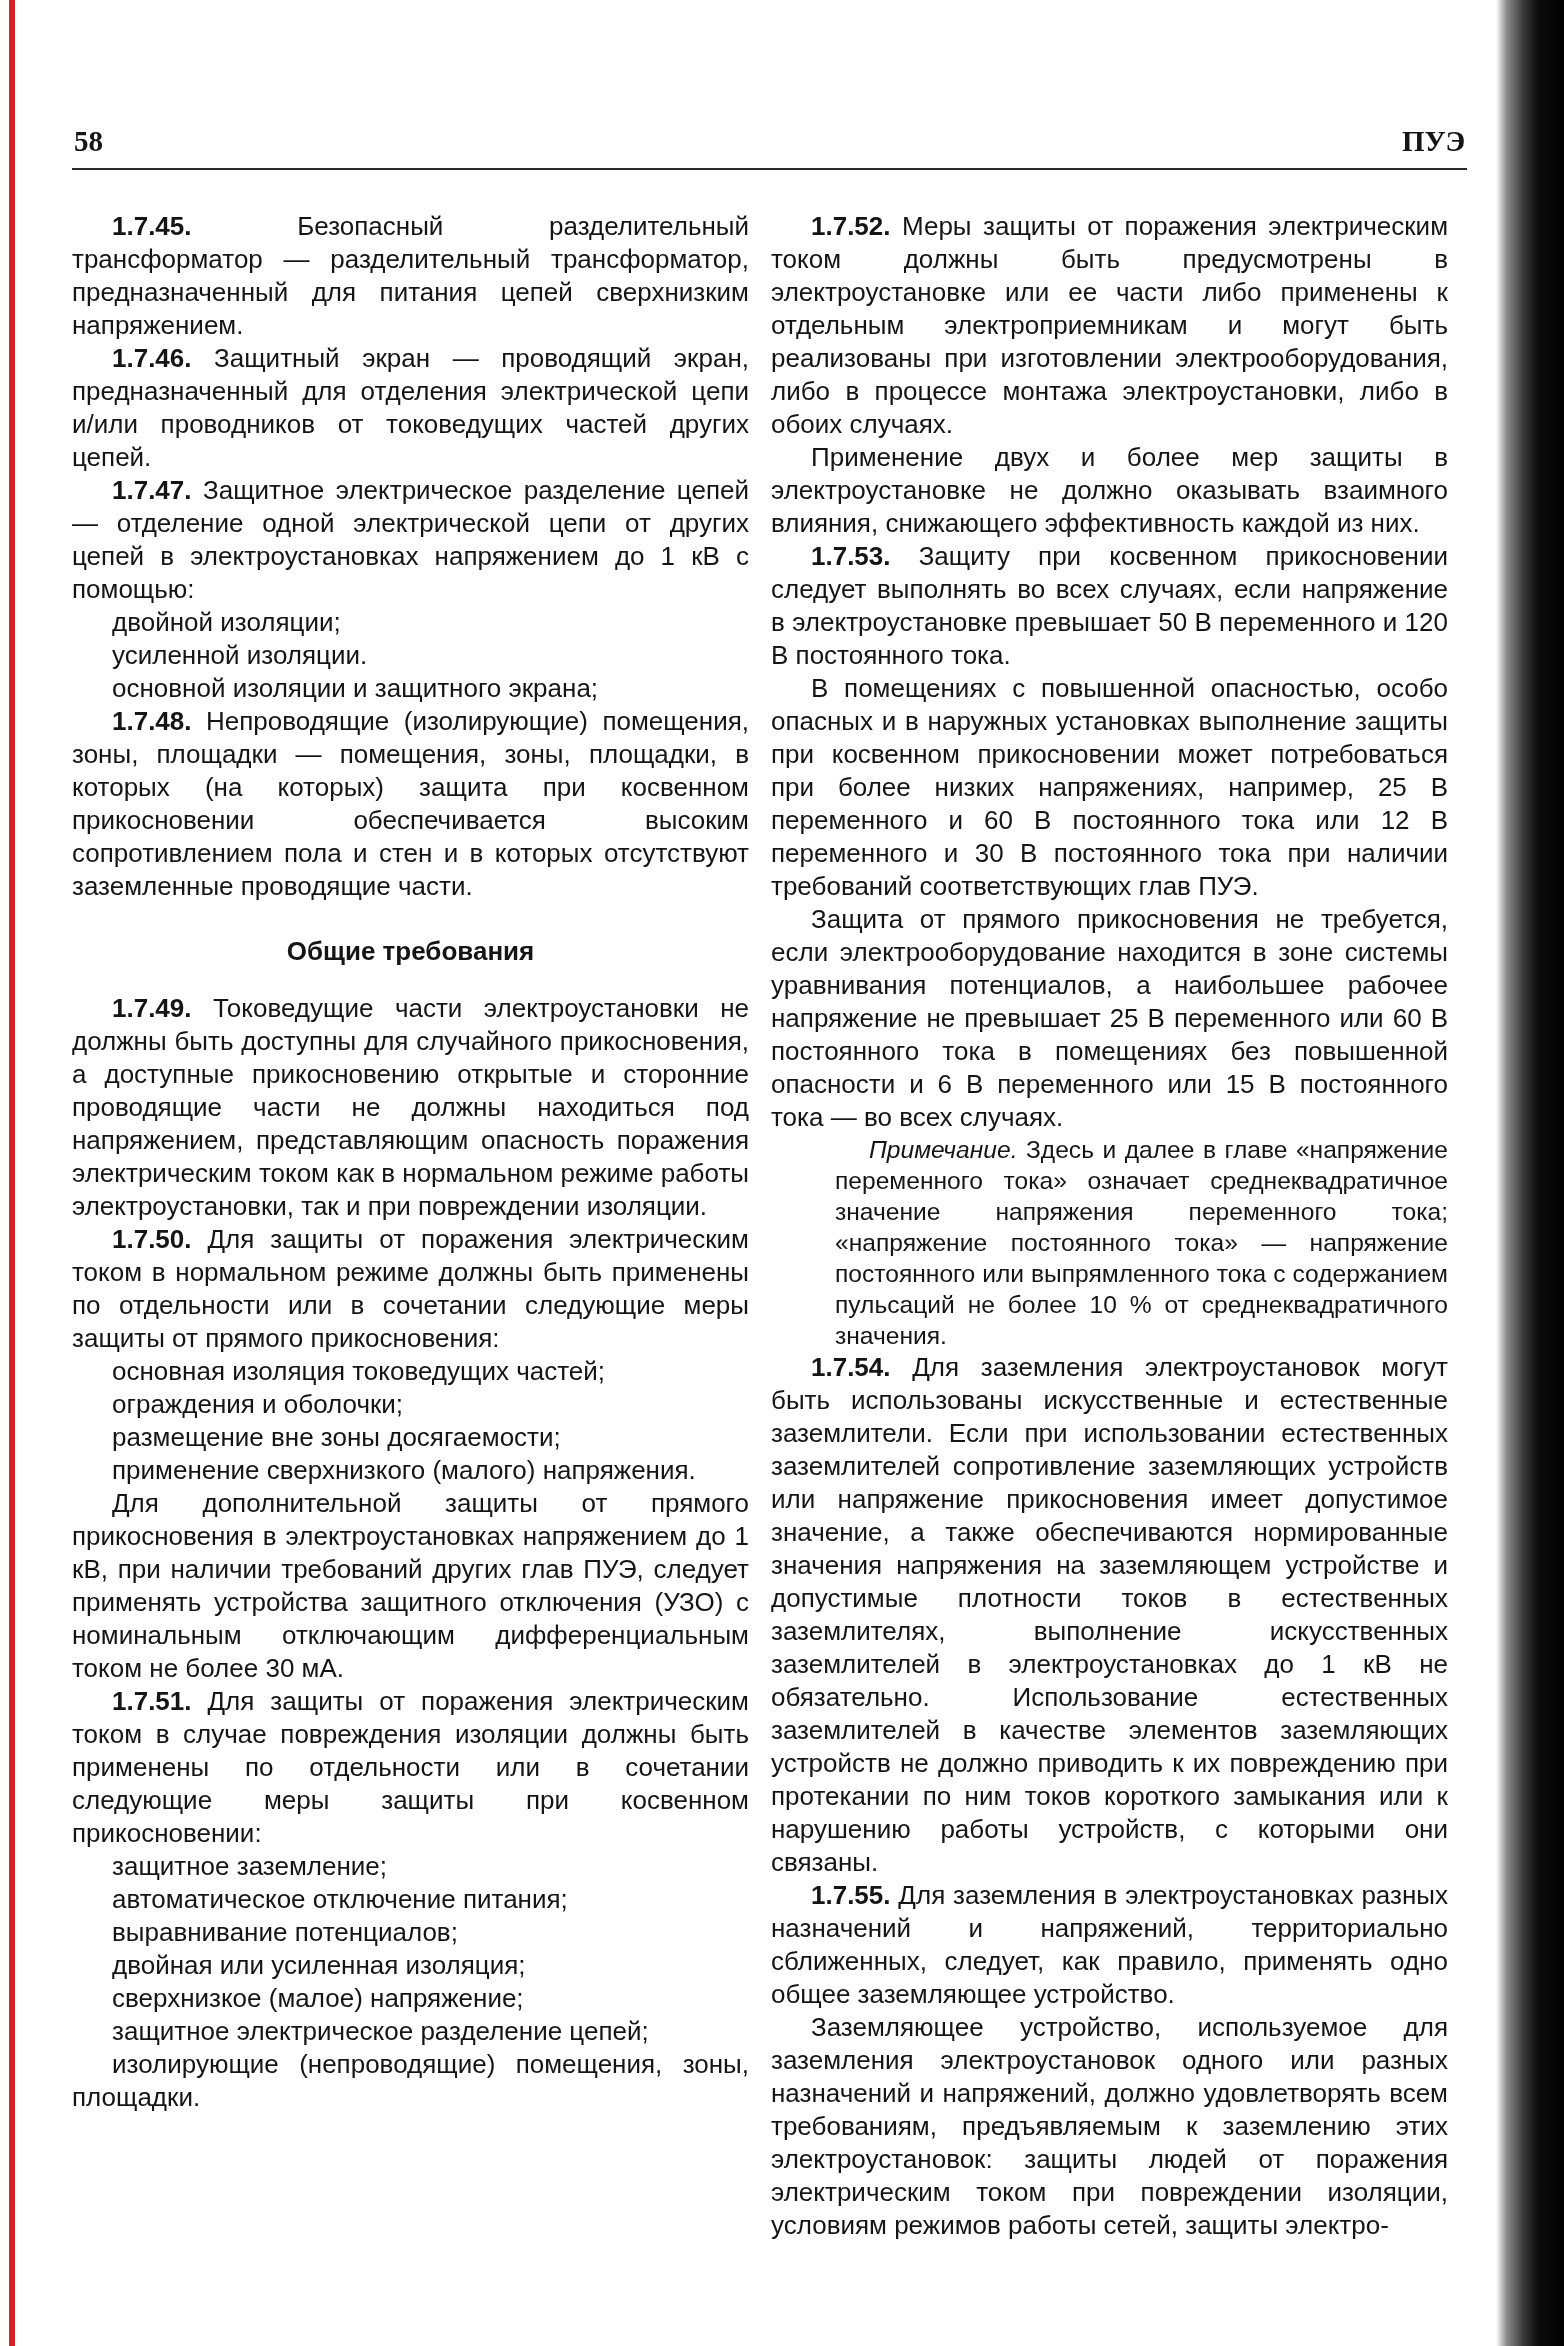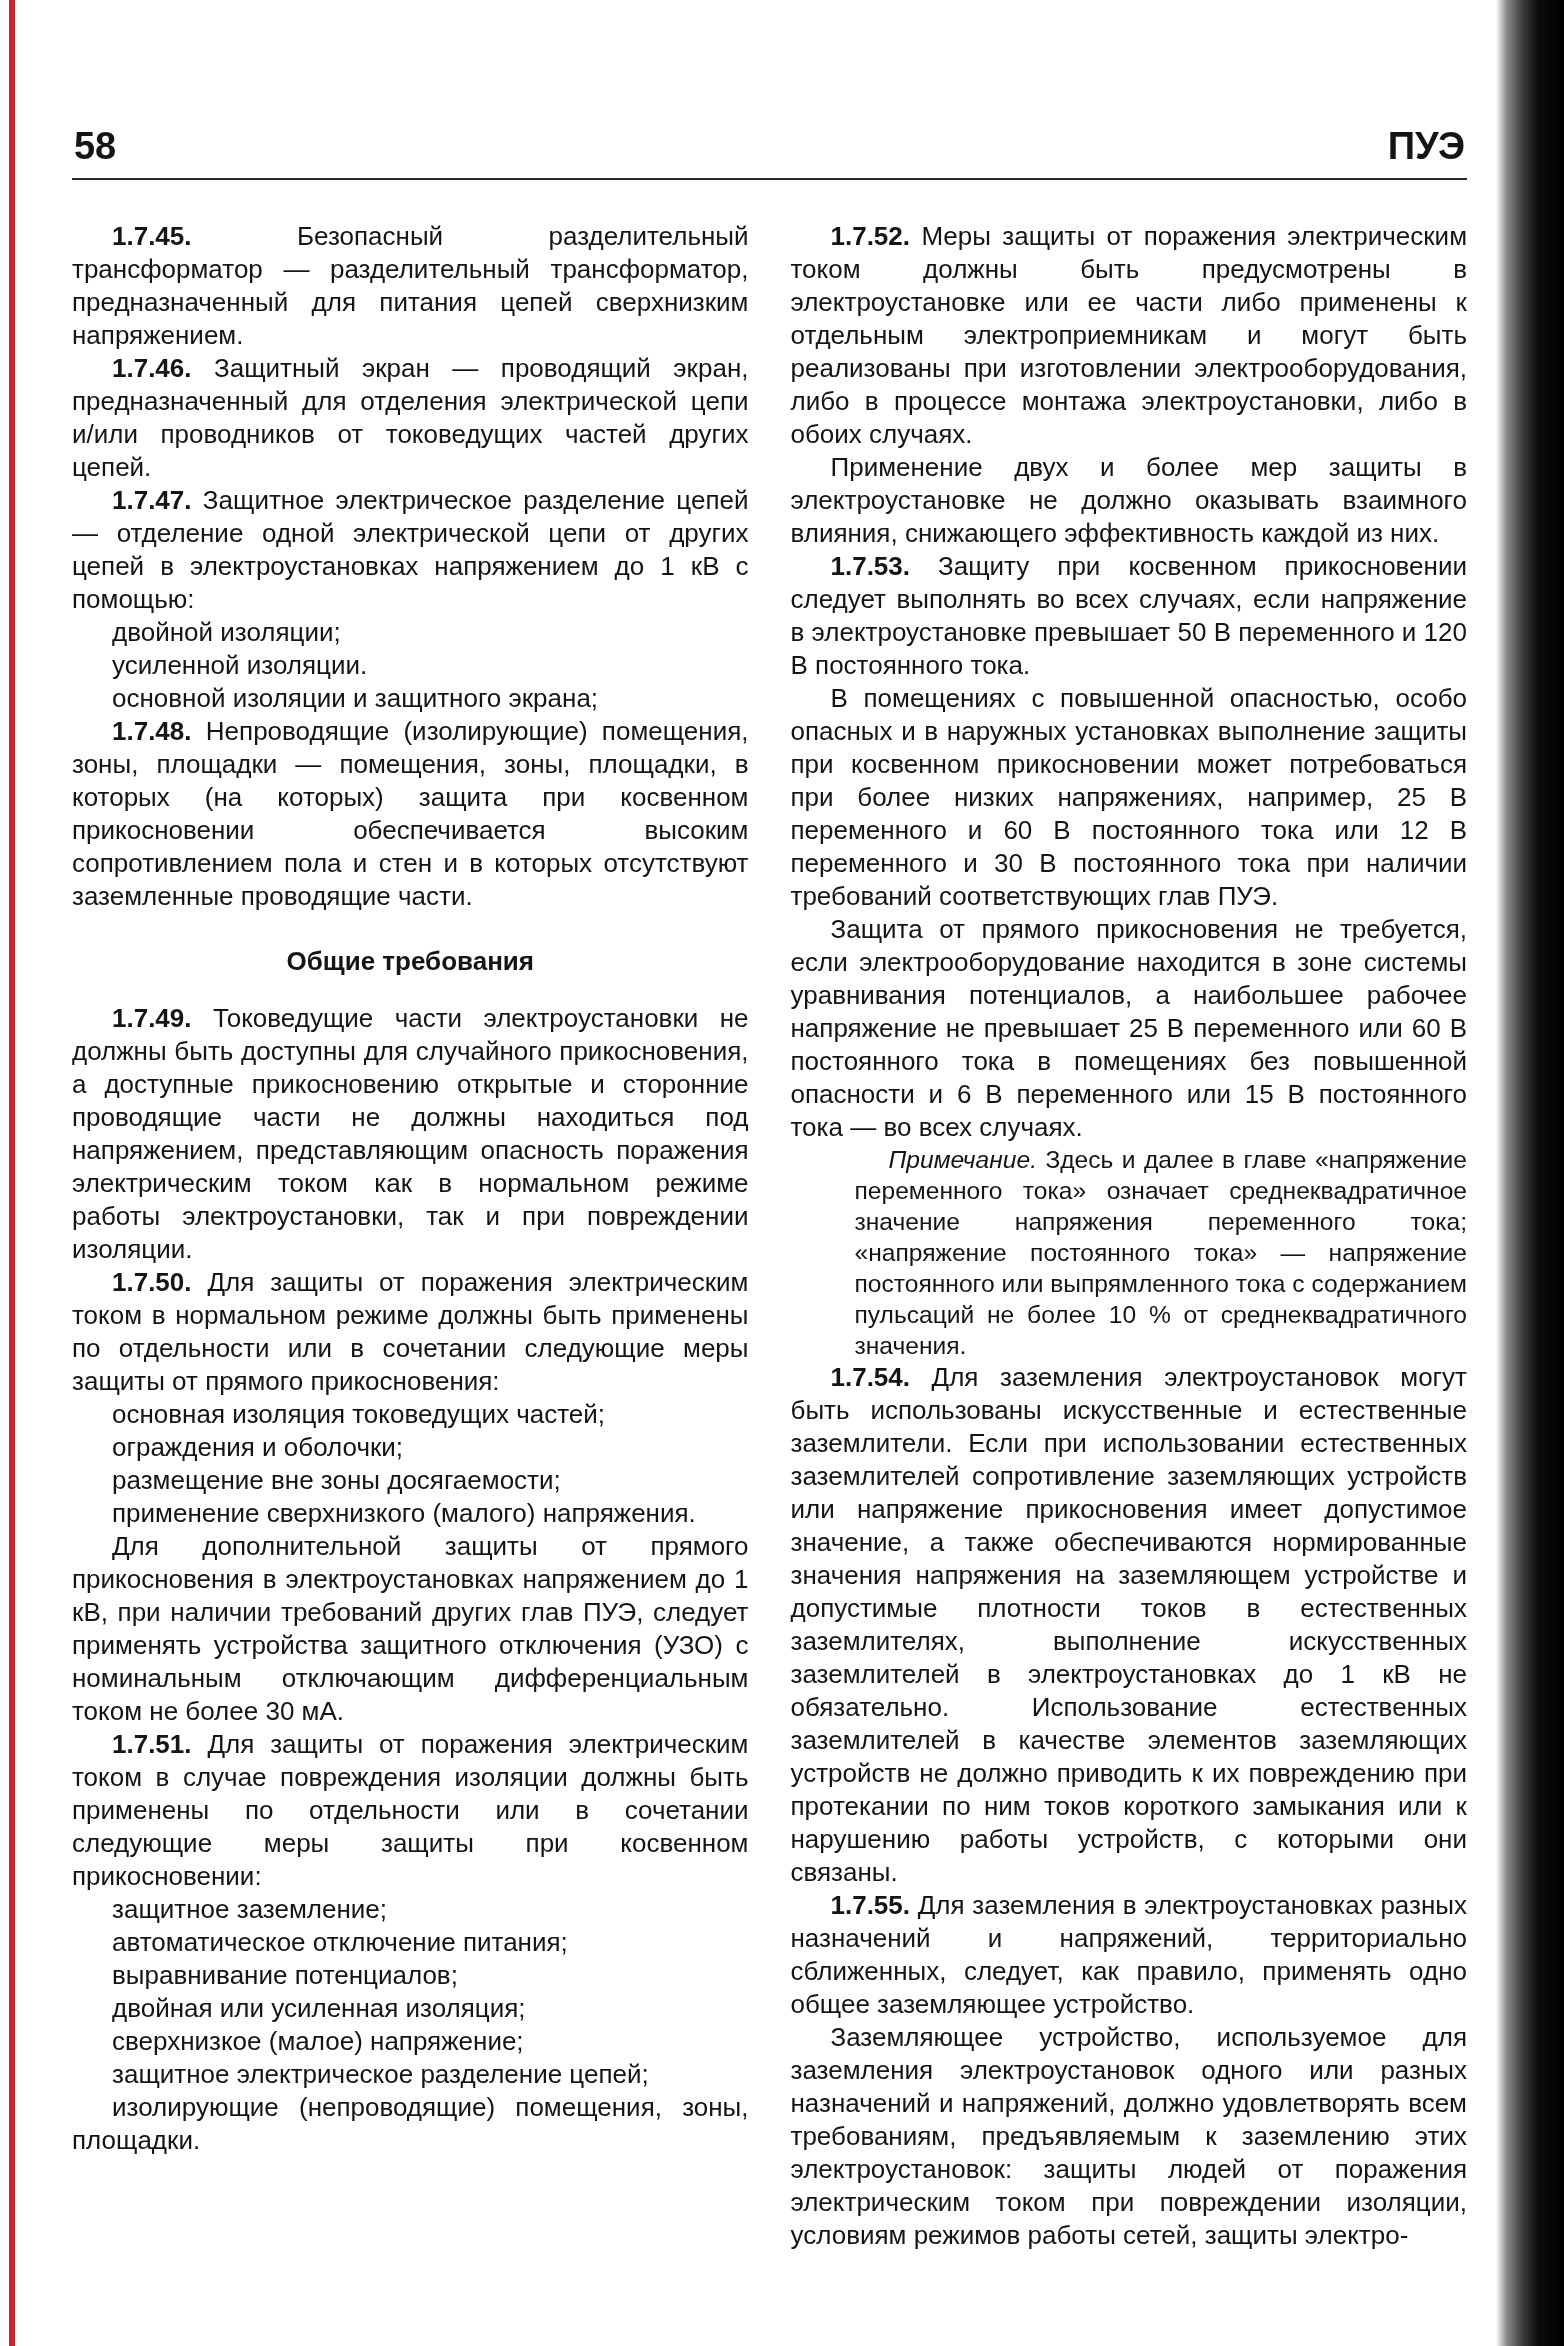--- a/index.html
+++ b/index.html
@@ -35,27 +35,28 @@
     position: absolute;
     left: 72px;
     top: 125px;
     width: 1395px;
   }
   .page-header {
     display: flex;
     justify-content: space-between;
     align-items: flex-end;
     font-weight: bold;
-    font-size: 38px;
+    font-size: 29px;
     padding: 0 1.9px 9.5px 1.9px;
     border-bottom: 2.8px solid #2a2a2a;
+    font-family: Liberation Serif, serif;
   }
   .columns {
     display: flex;
-    gap: 42px;
+    gap: 22px;
     margin-top: 40px;
   }
   .col {
     width: 677px;
   }
   .col p {
     margin: 0;
     font-size: 26px;
     line-height: 33px;
     text-align: justify;

